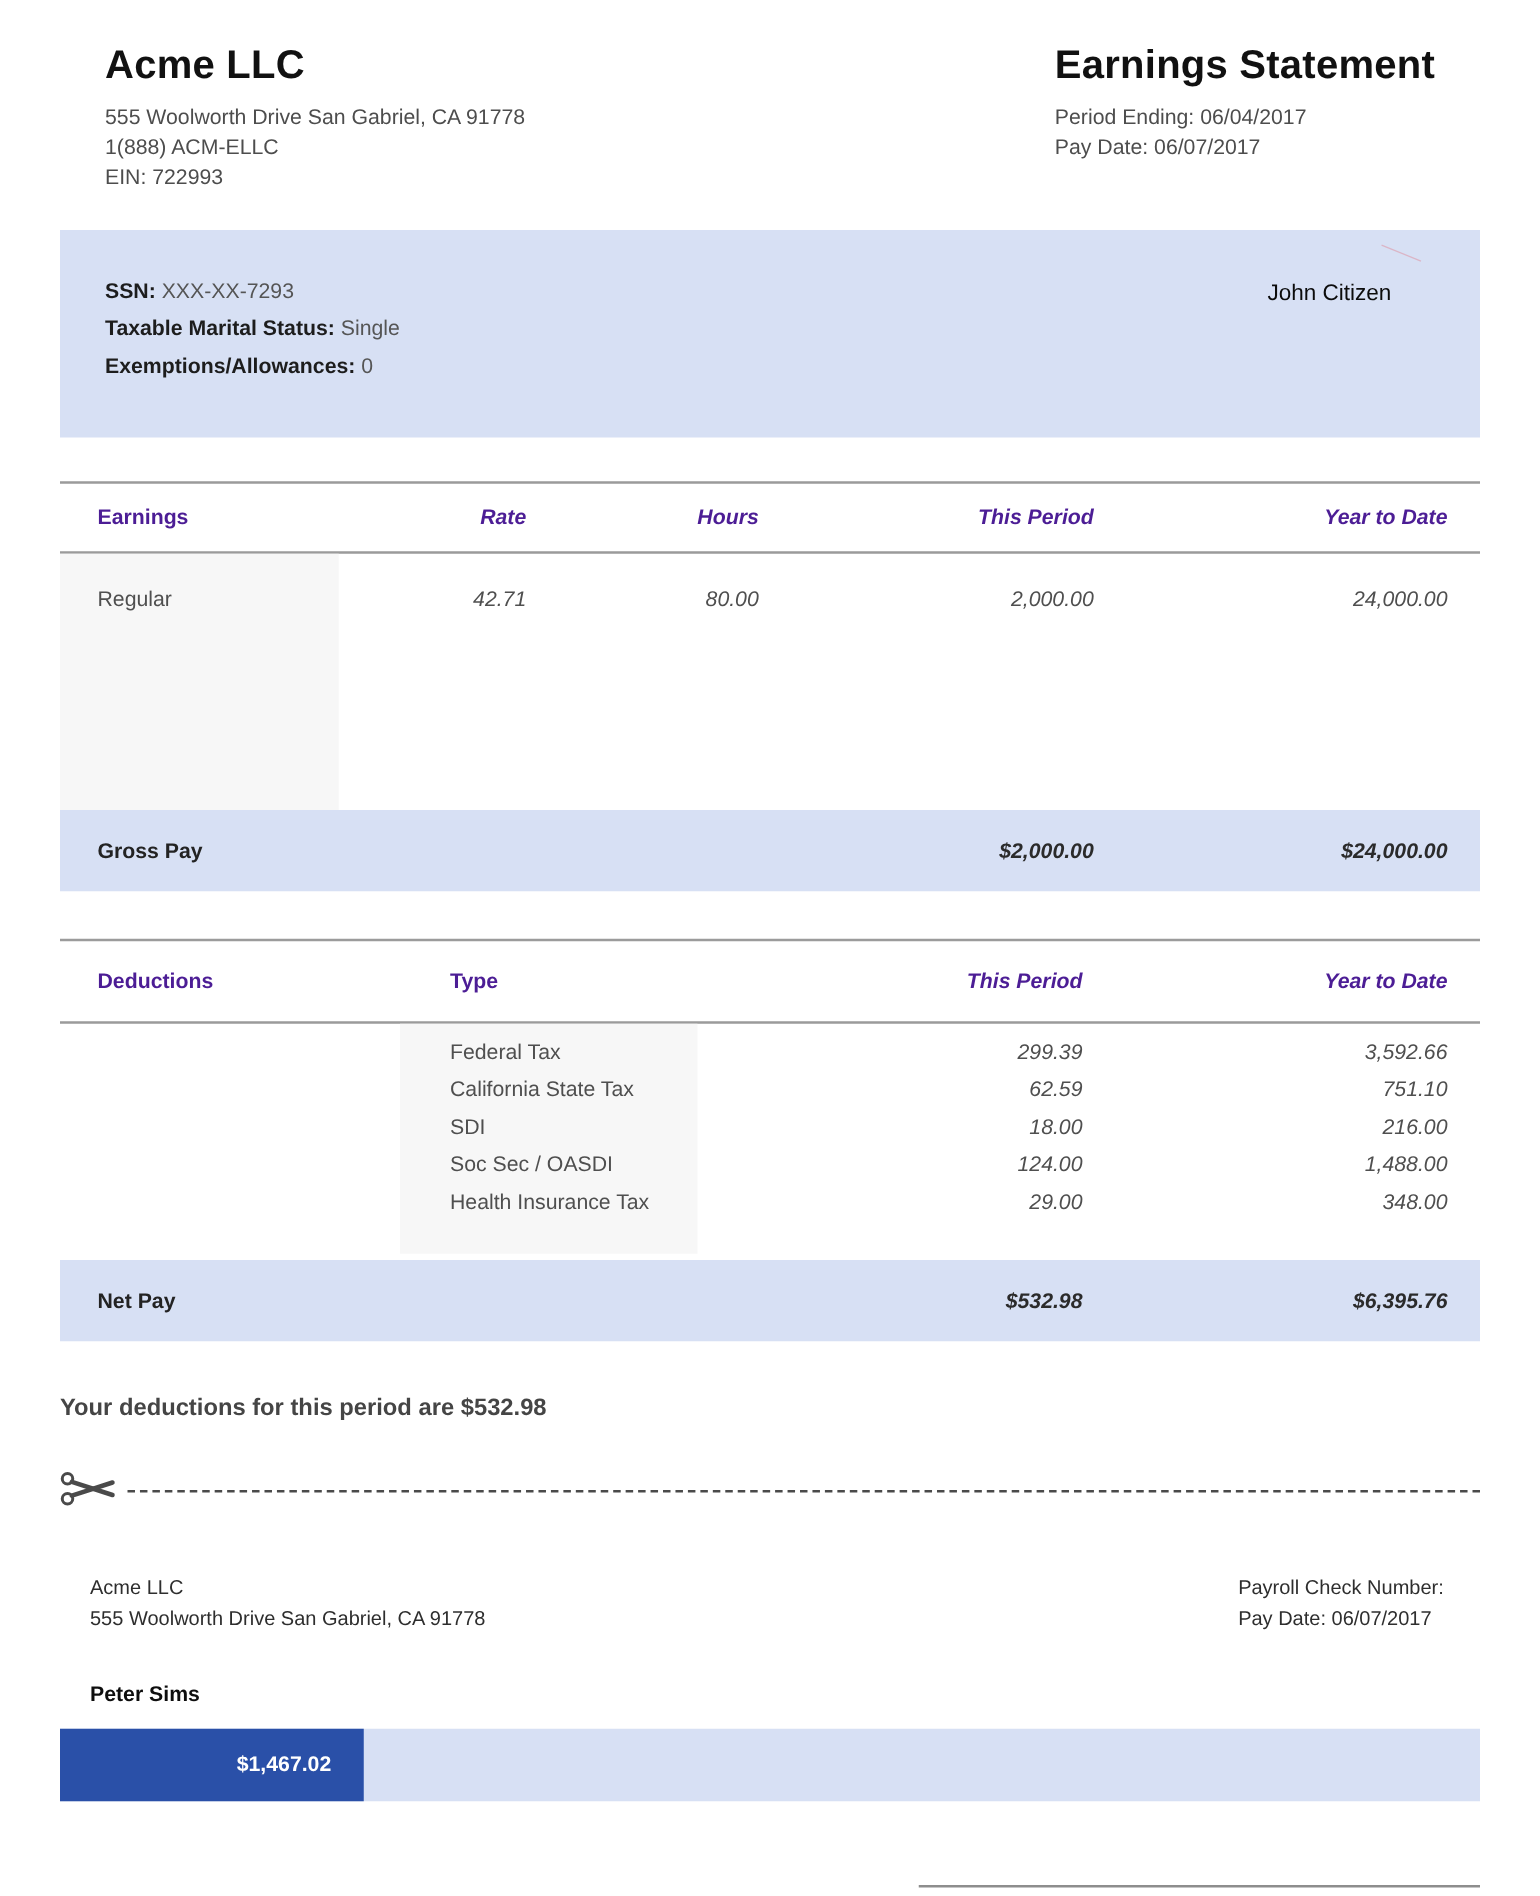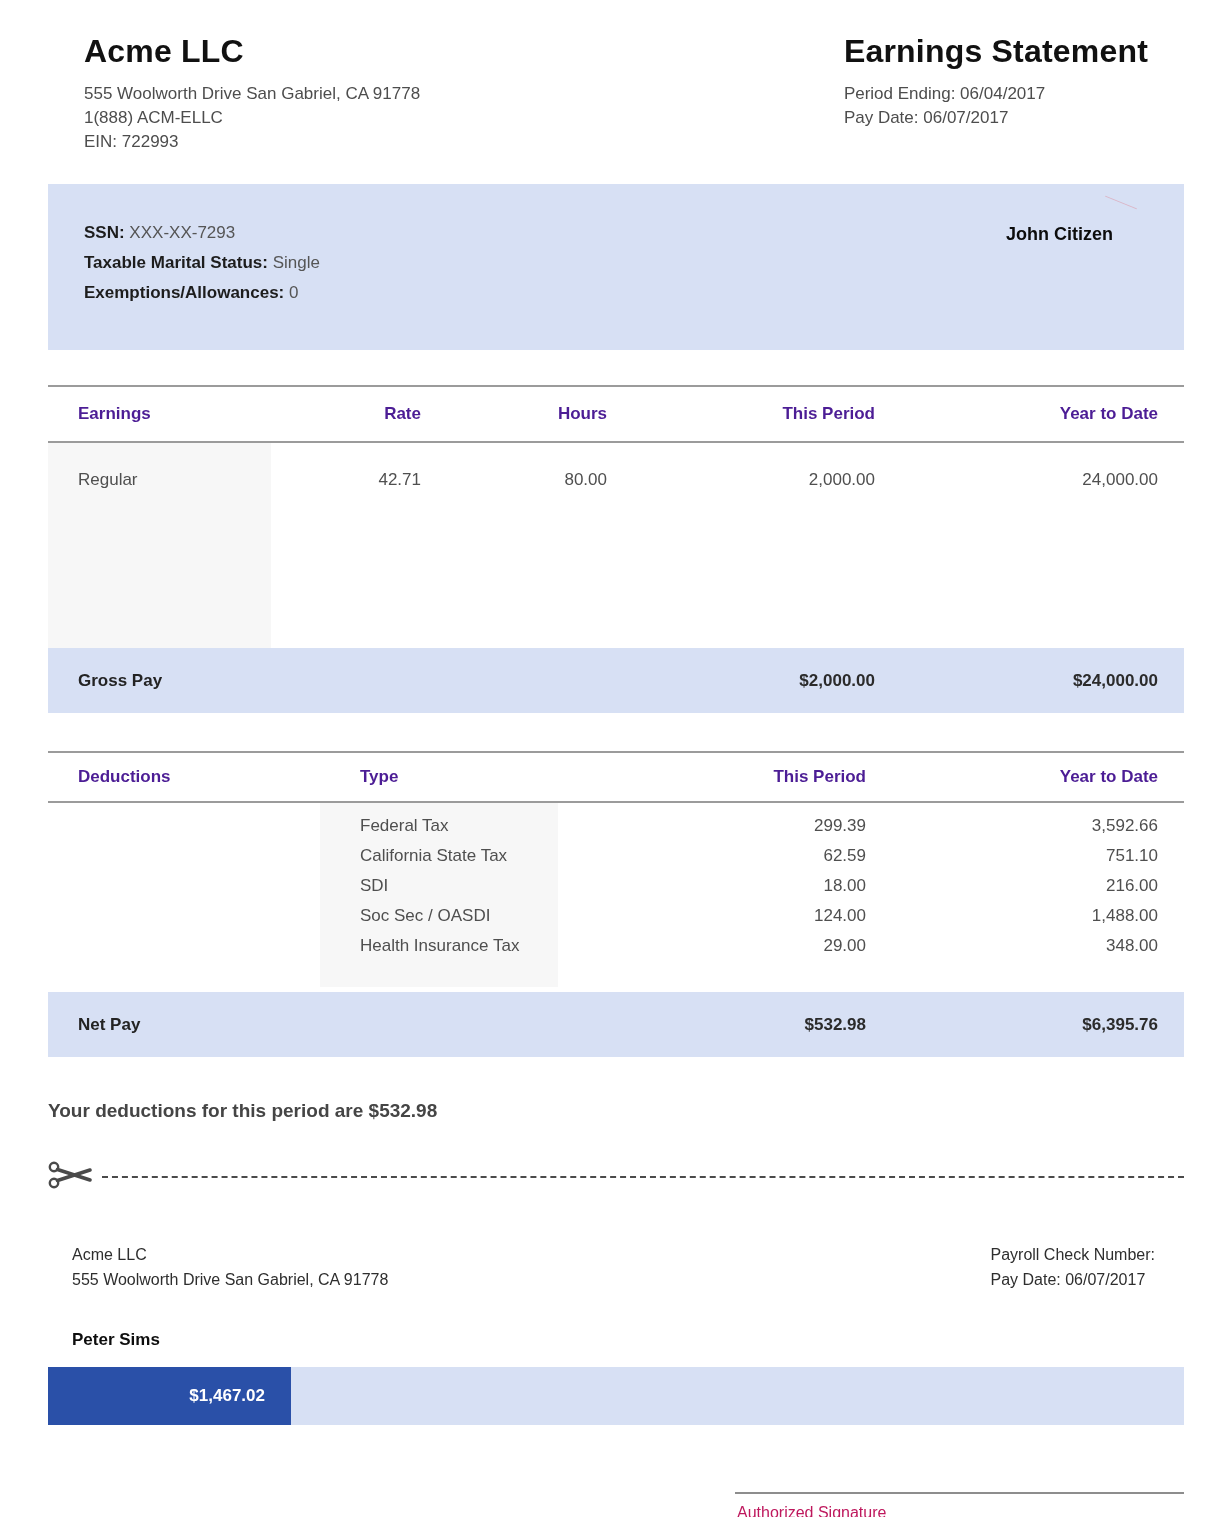--- a/index.html
+++ b/index.html
@@ -44,21 +44,21 @@
     position: relative;
     font-size: 17px;
     line-height: 30px;
   }
   .info-box .lbl { font-weight: bold; color: #1d1d1d; }
   .info-box .val { color: #555; }
   .employee-name {
     position: absolute;
     top: 35px;
     right: 71px;
-    font-weight: bold;
+    font-weight: normal;
     font-size: 18px;
     color: #0c0c0c;
   }
   .corner-mark {
     position: absolute;
     top: 18px;
     right: 46px;
     width: 34px;
     height: 1px;
     background: rgba(222, 146, 160, 0.55);
@@ -73,21 +73,21 @@
     border-top: 2px solid #9b9b9b;
     border-bottom: 2px solid #9b9b9b;
     font-weight: bold;
     font-size: 17px;
     color: #4c1d95;
   }
   .earn-cols { grid-template-columns: 223px 150px 186px 268px 1fr; }
   .ded-cols  { grid-template-columns: 272px 238px 308px 1fr; }
   .cell-l { text-align: left;  padding-left: 30px; }
   .cell-l2{ text-align: left;  padding-left: 40px; }
-  .cell-r { text-align: right; }
+  .cell-r { text-align: right; font-style: italic; }
   .cell-r.last { padding-right: 26px; }
 
   .earn-body {
     position: relative;
     height: 205px;
     font-size: 17px;
     color: #4f4f4f;
   }
   .earn-band {
     position: absolute;
@@ -106,21 +106,21 @@
     height: 65px;
     background: #d7e0f4;
     display: grid;
     align-items: center;
     font-size: 17px;
   }
   .total-bar .t-lbl { font-weight: bold; color: #232323; }
   .total-bar .t-val { font-weight: bold; color: #2b2b2b; }
 
   .ded-table { margin-top: 38px; }
-  .ded-head { height: 52px; }
+  .ded-head { height: 68px; }
   .ded-body {
     position: relative;
     padding: 8px 0 26px 0;
     font-size: 17px;
     color: #4f4f4f;
   }
   .ded-band {
     position: absolute;
     left: 272px; top: 0; bottom: 0;
     width: 238px;

